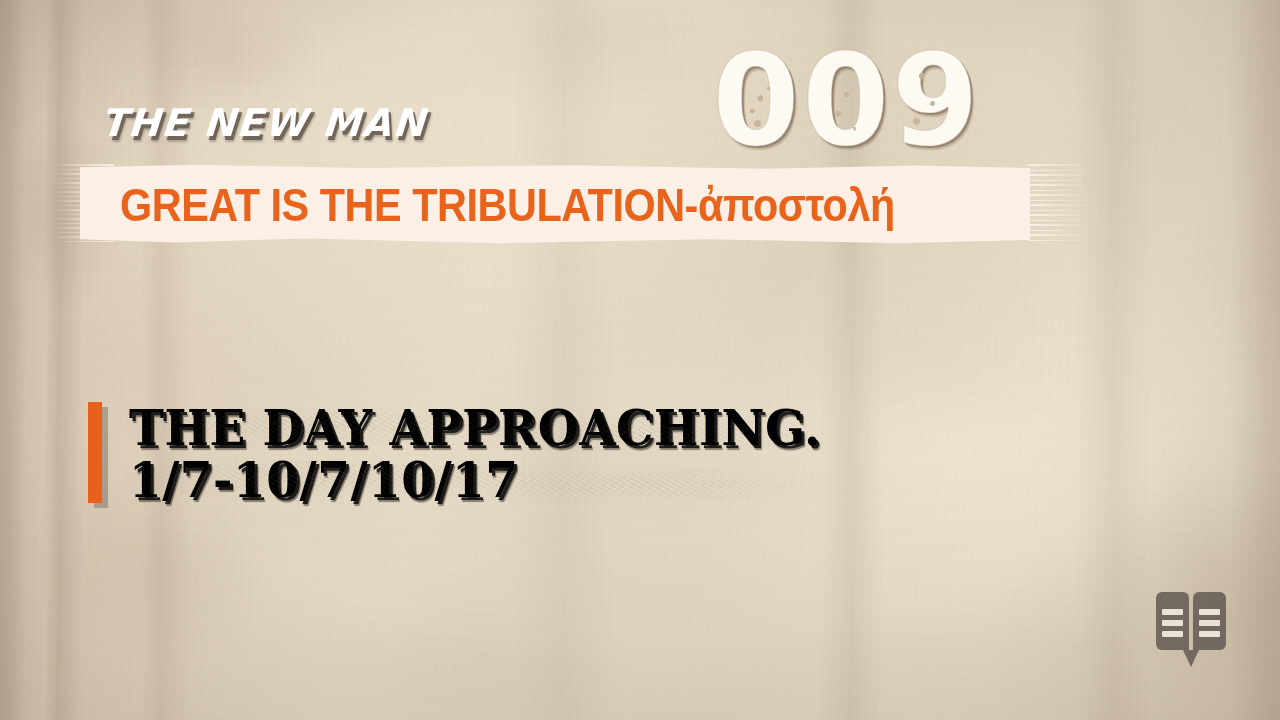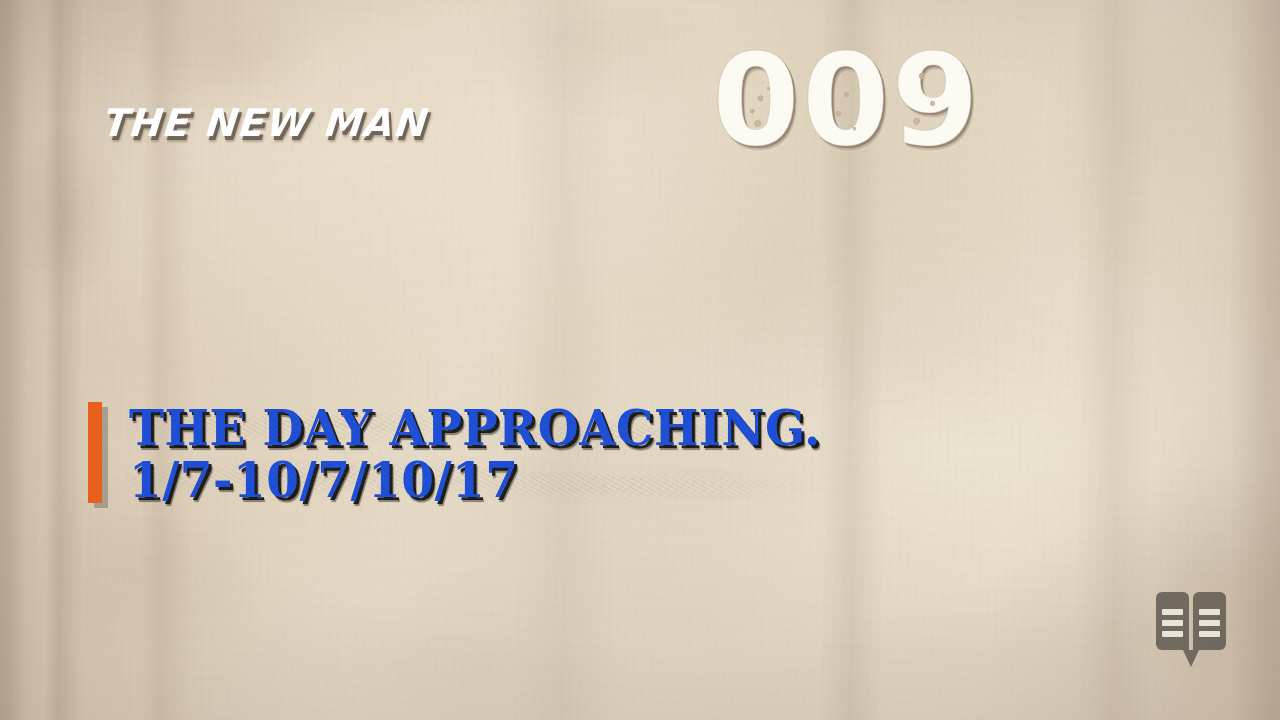--- a/index.html
+++ b/index.html
@@ -234,21 +234,21 @@
     width: 14px;
     height: 101px;
     background: #e8601c;
     box-shadow: 6px 5px 0 rgba(130,120,110,0.55);
     flex: none;
   }
   .headline-text {
     margin-left: 27px;
     font-family: "DejaVu Serif", serif;
     font-weight: 700;
-    color: #1d4ed8;
+    color: #000000;
     text-shadow:
       3px 3px 0 rgba(20,18,16,0.92),
       4px 5px 1px rgba(20,18,16,0.45);
   }
   .headline-line1 {
     font-size: 49px;
     line-height: 52px;
     letter-spacing: 0.5px;
     transform: scaleX(0.96);
     transform-origin: left center;
@@ -303,20 +303,26 @@
   <div class="bg-fibers"></div>
   <div class="bg-vignette"></div>
 
   <div class="episode-number">
     <span>009</span>
     <span class="mask"></span>
   </div>
 
   <div class="kicker">THE NEW MAN</div>
 
+  <div class="banner-wrap">
+    <div class="banner-body"></div>
+    <div class="fray fray-left"></div>
+    <div class="fray fray-right"></div>
+    <div class="banner-text">GREAT IS THE TRIBULATION-ἀποστολή</div>
+  </div>
 
   <div class="headline-block">
     <div class="accent-bar"></div>
     <div class="headline-text">
       <div class="headline-line1">
         <span>THE DAY APPROACHING.</span>
         <span class="grit"></span>
       </div>
       <div class="headline-line2">
         <span>1/7-10/7/10/17</span>

